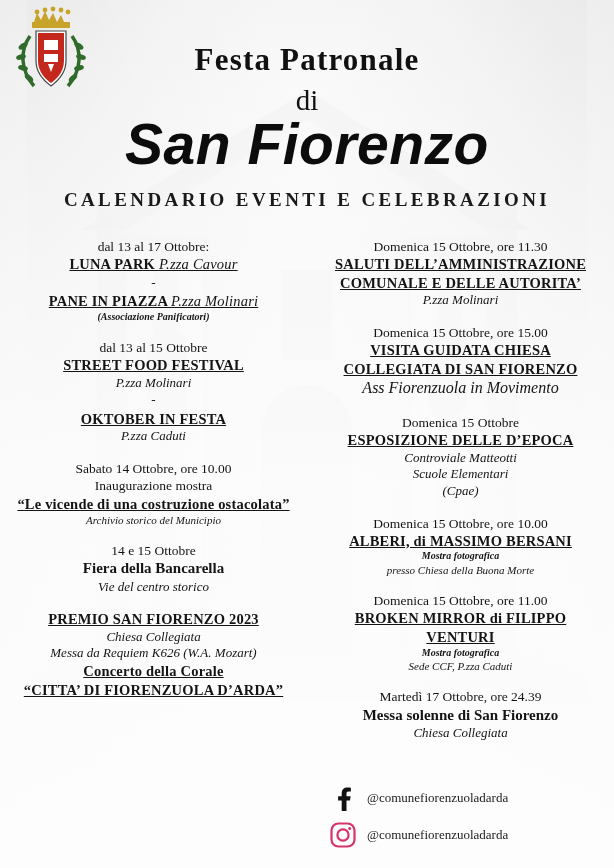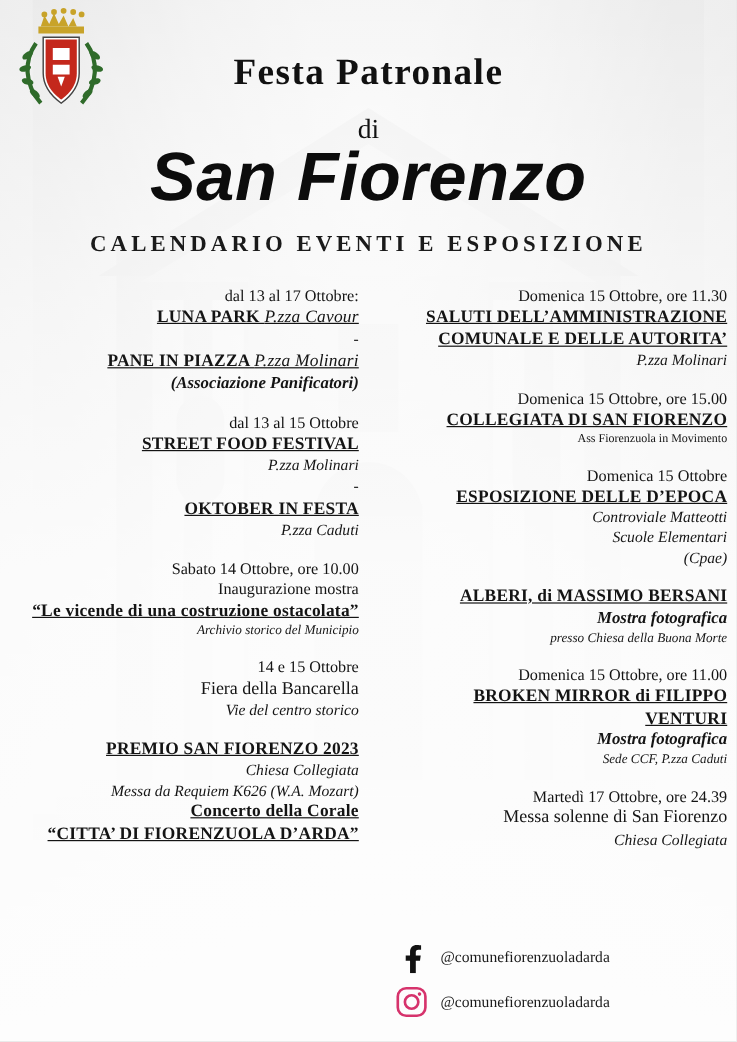--- a/index.html
+++ b/index.html
@@ -61,24 +61,24 @@
     text-align: center;
   }
   .title-1 {
     font-size: 31px;
     letter-spacing: 1.2px;
     color: #111;
     font-weight: bold;
     line-height: 1.05;
   }
   .title-di {
-    font-size: 23px;
+    font-size: 29px;
     color: #111;
     line-height: 1.2;
-    margin-top: 17px;
+    margin-top: 6px;
   }
   .title-name {
     font-family: Liberation Sans, sans-serif;
     font-style: italic;
     font-weight: bold;
     font-size: 57px;
     color: #0c0c0c;
     line-height: 1.02;
     margin-top: -2px;
     letter-spacing: 0.5px;
@@ -104,29 +104,28 @@
     padding: 0 8px;
     box-sizing: border-box;
     text-align: center;
     color: #141414;
   }
   .block {
     margin-bottom: 15px;
   }
   .ln {
     line-height: 1.28;
-    text-align: right;
   }
   .ln.date    { font-size: 13.5px; }
   .ln.head    { font-size: 14.5px; font-weight: bold; letter-spacing: 0.2px; text-decoration: underline; }
-  .ln.headlg  { font-size: 15px;   font-weight: normal; }
+  .ln.headlg  { font-size: 15px;   font-weight: bold; }
   .ln.it      { font-size: 13px;   font-style: italic; }
-  .ln.itb     { font-size: 14px; font-style: italic; font-weight: bold; }
+  .ln.itb     { font-size: 10px; font-style: italic; font-weight: bold; }
   .ln.small   { font-size: 11px; font-style: italic; }
-  .ln.smallsz { font-size: 10px; }
+  .ln.smallsz { font-size: 16px; font-style: italic; }
   .ln.dash    { font-size: 13px; margin: 1px 0; }
   .inline-it  { font-style: italic; font-weight: normal; }
   
   .social {
     position: absolute;
     left: 330px;
     top: 785px;
     width: 280px;
   }
   .social-row {
@@ -217,21 +216,21 @@
       <path d="M24 27 h26 v28 c0 12 -9 19 -13 22 c-4 -3 -13 -10 -13 -22 z" fill="#c4281c"></path>
       <path d="M30 34 h14 v10 h-14 z" fill="#ffffff"></path>
       <path d="M30 48 h14 v8 h-14 z" fill="#ffffff"></path>
       <path d="M34 58 l3 8 l3 -8 z" fill="#ffffff"></path>
     </svg>
 
     <div class="header">
       <div class="title-1">Festa Patronale</div>
       <div class="title-di">di</div>
       <div class="title-name">San Fiorenzo</div>
-      <div class="subtitle">CALENDARIO EVENTI E ESPOSIZIONE</div>
+      <div class="subtitle">CALENDARIO EVENTI E CELEBRAZIONI</div>
     </div>
 
     <div class="columns">
       <div class="col" id="col-left">
           <div class="block">
             <div class="ln date">dal 13 al 17 Ottobre:</div>
             <div class="ln head">LUNA PARK <span class="inline-it">P.zza Cavour</span></div>
             <div class="ln dash">-</div>
             <div class="ln head">PANE IN PIAZZA <span class="inline-it">P.zza Molinari</span></div>
             <div class="ln itb">(Associazione Panificatori)</div>
@@ -265,31 +264,33 @@
         </div>
       <div class="col" id="col-right">
           <div class="block">
             <div class="ln date">Domenica 15 Ottobre, ore 11.30</div>
             <div class="ln head">SALUTI DELL’AMMINISTRAZIONE</div>
             <div class="ln head">COMUNALE E DELLE AUTORITA’</div>
             <div class="ln it">P.zza Molinari</div>
           </div>
           <div class="block">
             <div class="ln date">Domenica 15 Ottobre, ore 15.00</div>
+            <div class="ln head">VISITA GUIDATA CHIESA</div>
             <div class="ln head">COLLEGIATA DI SAN FIORENZO</div>
             <div class="ln smallsz">Ass Fiorenzuola in Movimento</div>
           </div>
           <div class="block">
             <div class="ln date">Domenica 15 Ottobre</div>
             <div class="ln head">ESPOSIZIONE DELLE D’EPOCA</div>
             <div class="ln it">Controviale Matteotti</div>
             <div class="ln it">Scuole Elementari</div>
             <div class="ln it">(Cpae)</div>
           </div>
           <div class="block">
+            <div class="ln date">Domenica 15 Ottobre, ore 10.00</div>
             <div class="ln head">ALBERI, di MASSIMO BERSANI</div>
             <div class="ln itb">Mostra fotografica</div>
             <div class="ln small">presso Chiesa della Buona Morte</div>
           </div>
           <div class="block">
             <div class="ln date">Domenica 15 Ottobre, ore 11.00</div>
             <div class="ln head">BROKEN MIRROR di FILIPPO</div>
             <div class="ln head">VENTURI</div>
             <div class="ln itb">Mostra fotografica</div>
             <div class="ln small">Sede CCF, P.zza Caduti</div>

